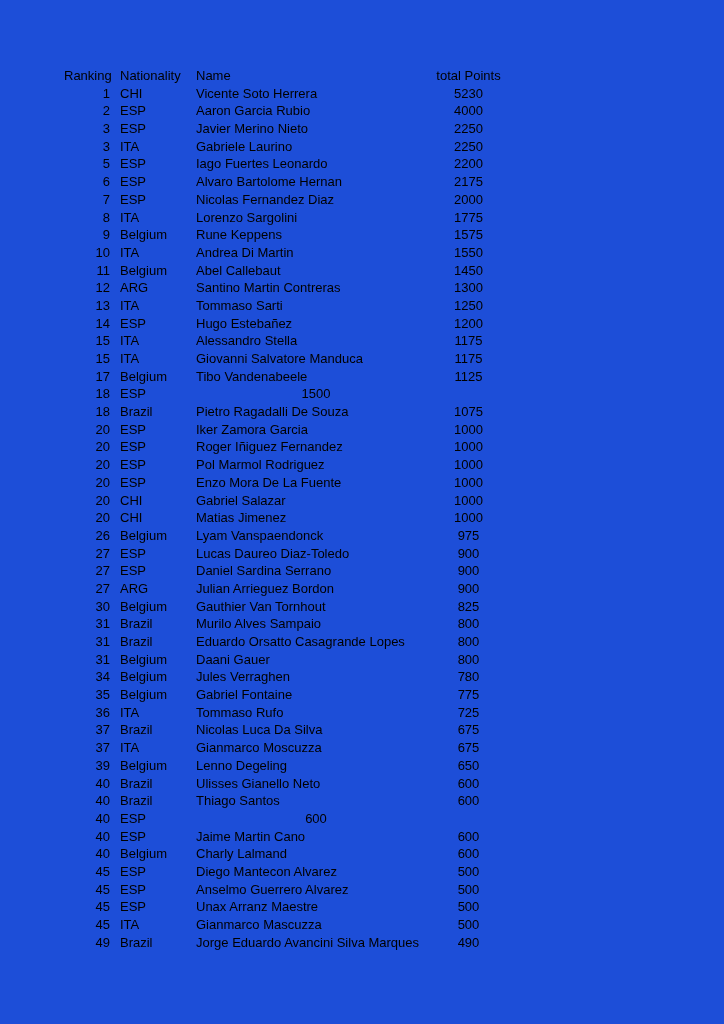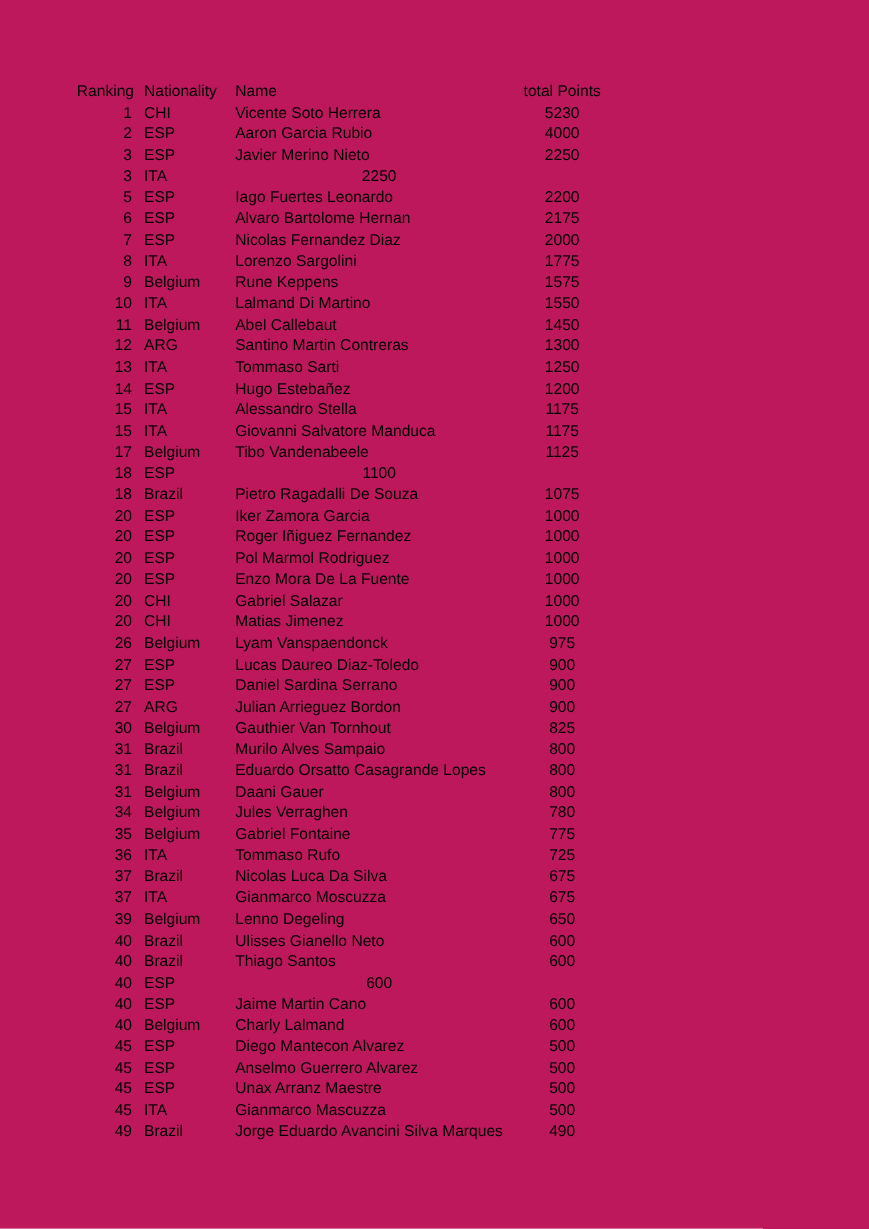--- a/index.html
+++ b/index.html
@@ -7,21 +7,21 @@
     padding: 0;
     background: #ffffff;
     width: 724px;
     height: 1024px;
     overflow: hidden;
   }
   .page {
     position: relative;
     width: 724px;
     height: 1024px;
-    background: #be185d;
+    background: #1d4ed8;
     font-family: "Liberation Sans", sans-serif;
     color: #000000;
   }
   .sheet {
     position: absolute;
     left: 64px;
     top: 67px;
     width: 437px;
   }
   .row {
@@ -65,20 +65,21 @@
         </div>
         <div class="row">
           <span class="c rank">3</span>
           <span class="c nat">ESP</span>
           <span class="c name">Javier Merino Nieto</span>
           <span class="c pts">2250</span>
         </div>
         <div class="row">
           <span class="c rank">3</span>
           <span class="c nat">ITA</span>
+          <span class="c name">Gabriele Laurino</span>
           <span class="c pts">2250</span>
         </div>
         <div class="row">
           <span class="c rank">5</span>
           <span class="c nat">ESP</span>
           <span class="c name">Iago Fuertes Leonardo</span>
           <span class="c pts">2200</span>
         </div>
         <div class="row">
           <span class="c rank">6</span>
@@ -100,21 +101,21 @@
         </div>
         <div class="row">
           <span class="c rank">9</span>
           <span class="c nat">Belgium</span>
           <span class="c name">Rune Keppens</span>
           <span class="c pts">1575</span>
         </div>
         <div class="row">
           <span class="c rank">10</span>
           <span class="c nat">ITA</span>
-          <span class="c name">Lalmand Di Martino</span>
+          <span class="c name">Andrea Di Martin</span>
           <span class="c pts">1550</span>
         </div>
         <div class="row">
           <span class="c rank">11</span>
           <span class="c nat">Belgium</span>
           <span class="c name">Abel Callebaut</span>
           <span class="c pts">1450</span>
         </div>
         <div class="row">
           <span class="c rank">12</span>
@@ -148,21 +149,21 @@
         </div>
         <div class="row">
           <span class="c rank">17</span>
           <span class="c nat">Belgium</span>
           <span class="c name">Tibo Vandenabeele</span>
           <span class="c pts">1125</span>
         </div>
         <div class="row">
           <span class="c rank">18</span>
           <span class="c nat">ESP</span>
-          <span class="c pts">1100</span>
+          <span class="c pts">1500</span>
         </div>
         <div class="row">
           <span class="c rank">18</span>
           <span class="c nat">Brazil</span>
           <span class="c name">Pietro Ragadalli De Souza</span>
           <span class="c pts">1075</span>
         </div>
         <div class="row">
           <span class="c rank">20</span>
           <span class="c nat">ESP</span>

